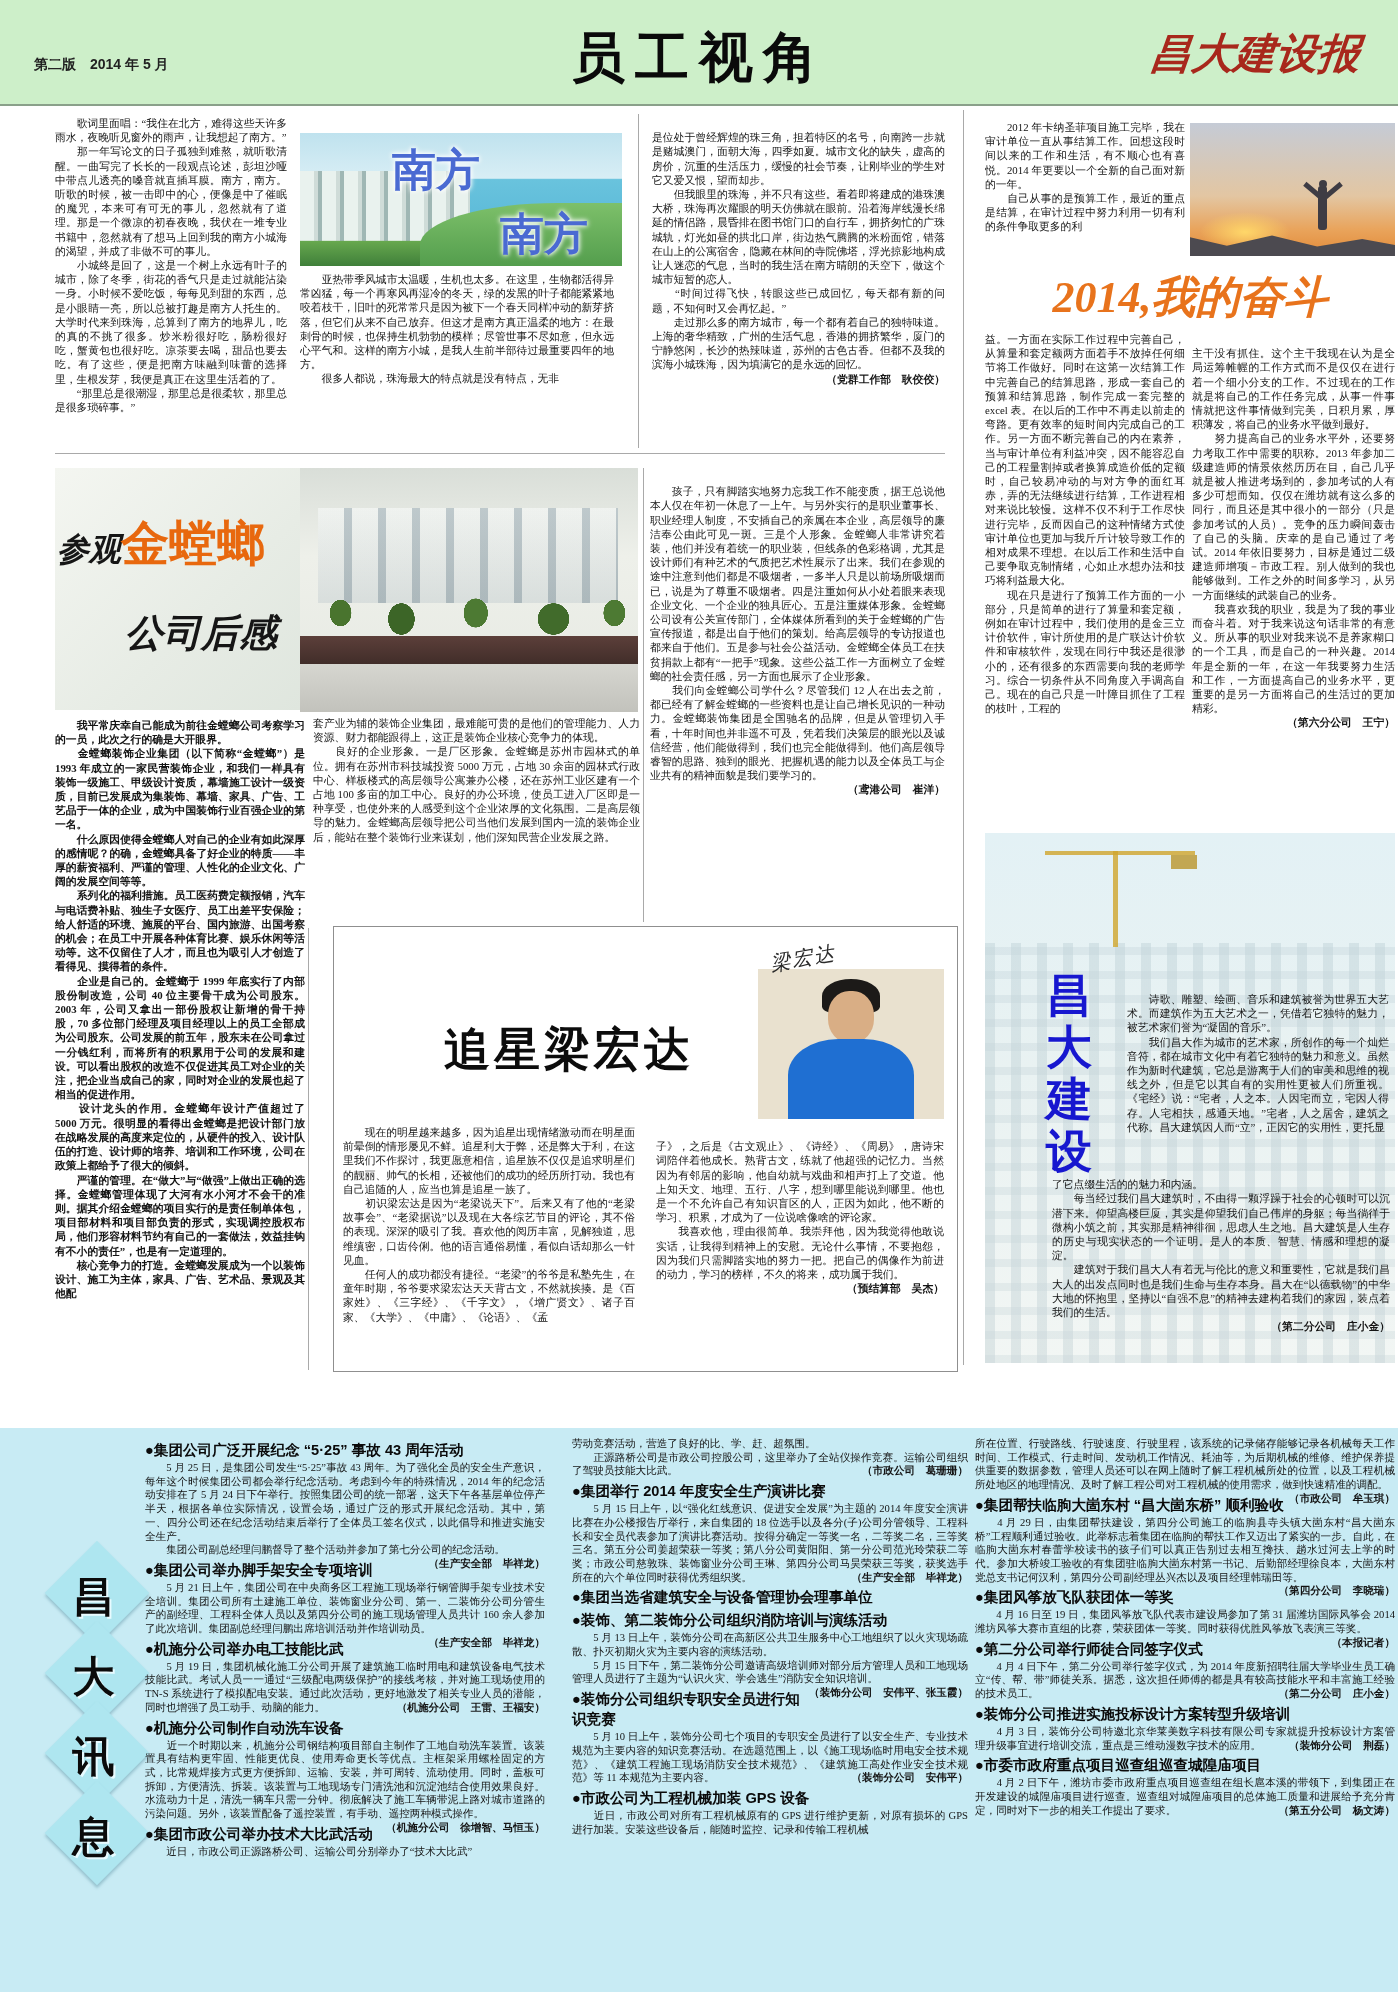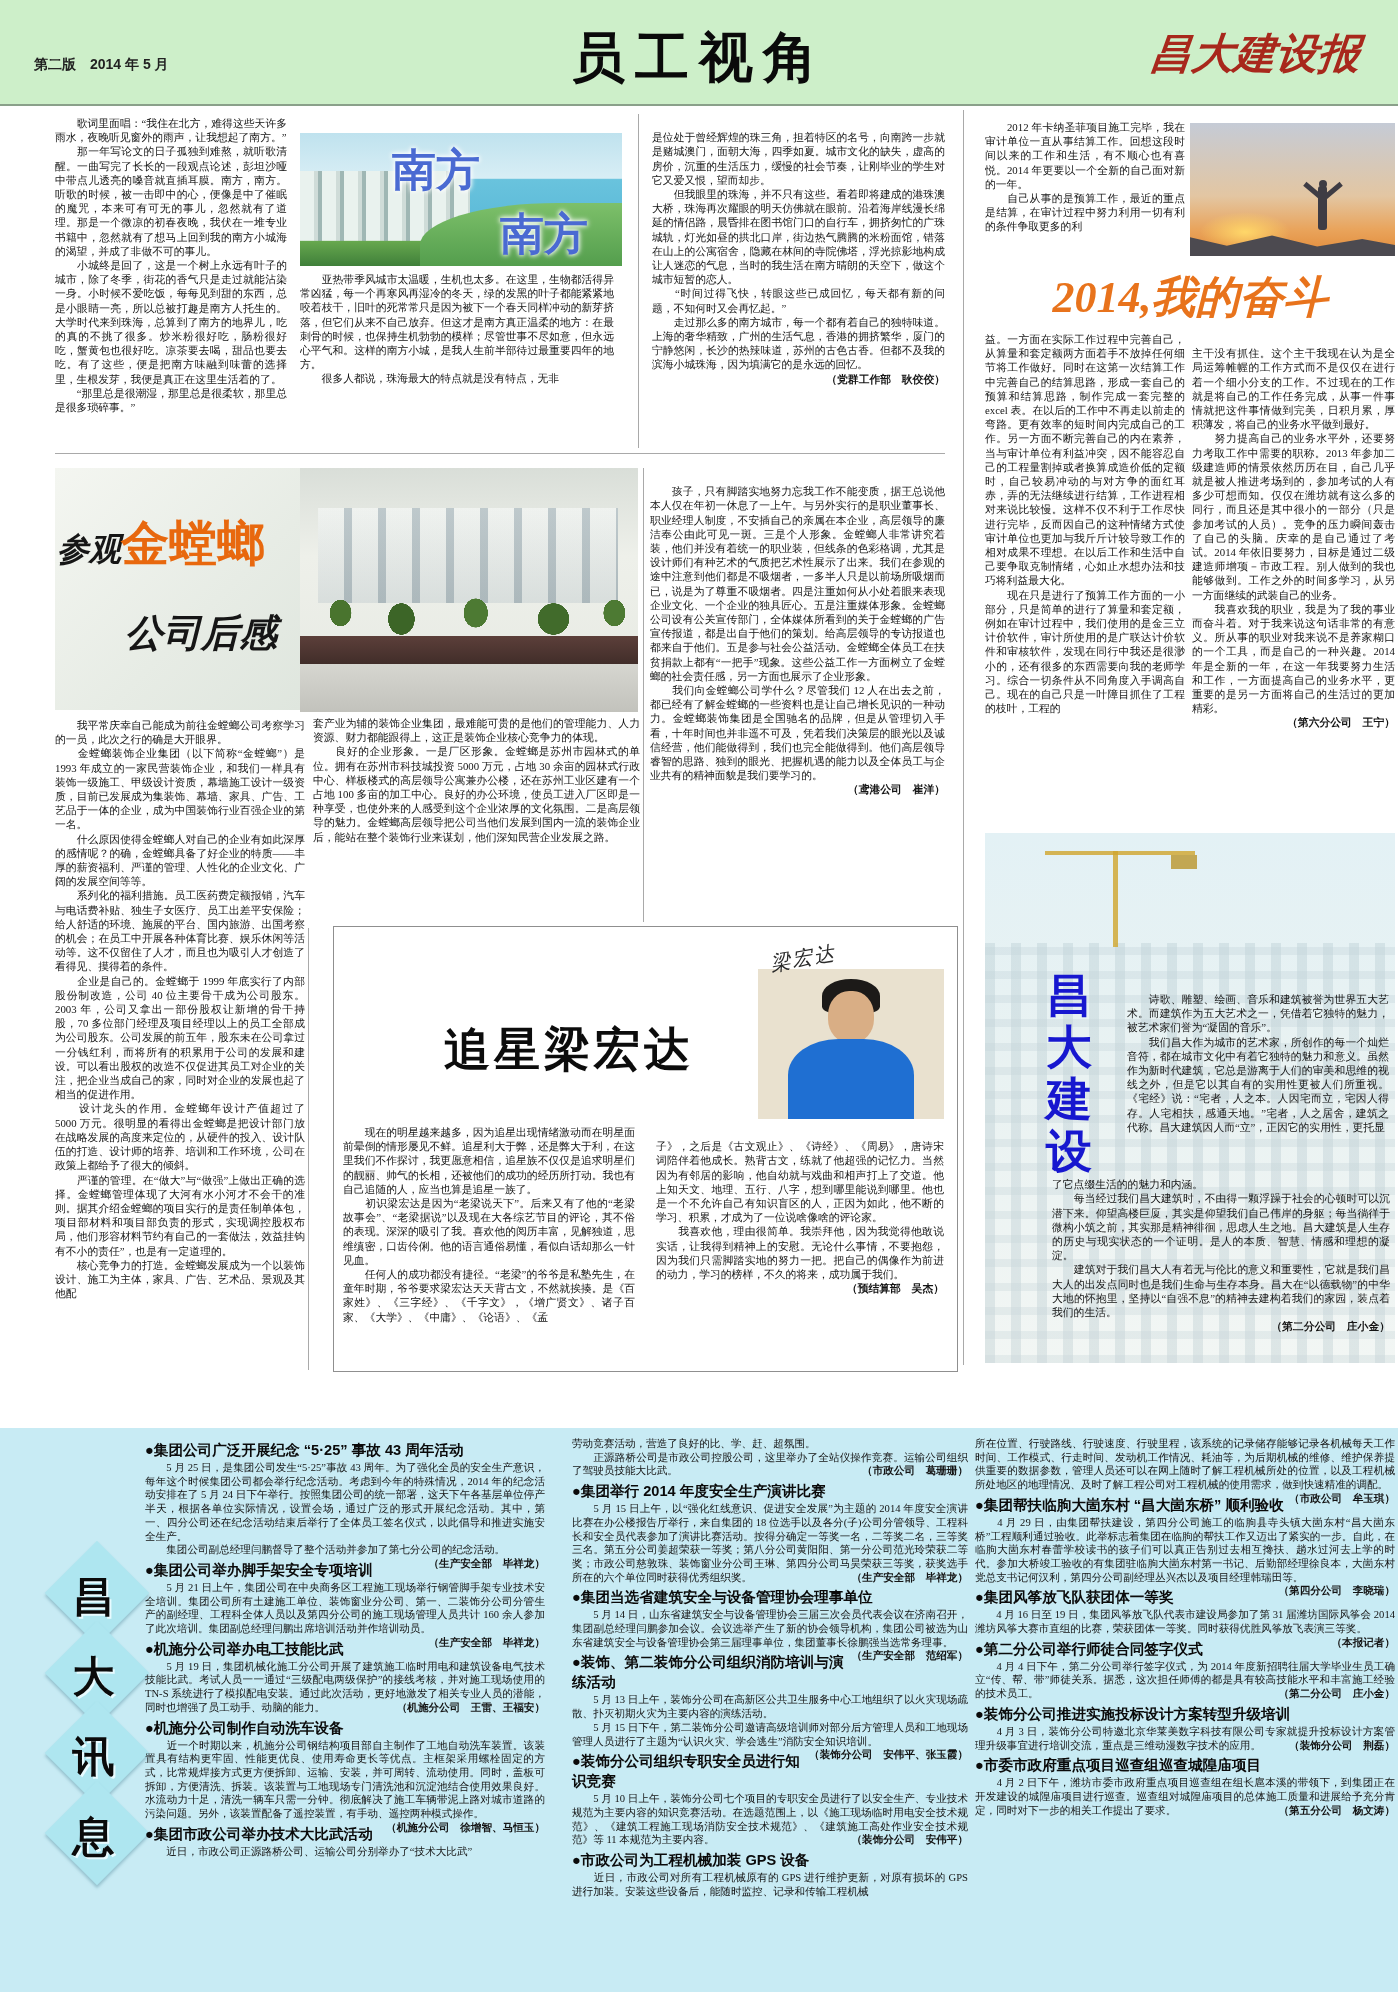--- a/index.html
+++ b/index.html
@@ -177,21 +177,21 @@
 
   <div class="abs bt" style="left:650px;top:470px;width:295px;height:452px;overflow:hidden;">
     <span>　　孩子，只有脚踏实地努力忘我工作不能变质，据王总说他本人仅在年初一休息了一上午。与另外实行的是职业董事长、职业经理人制度，不安插自己的亲属在本企业，高层领导的廉洁奉公由此可见一斑。三是个人形象。金螳螂人非常讲究着装，他们并没有着统一的职业装，但线条的色彩格调，尤其是设计师们有种艺术的气质把艺术性展示了出来。我们在参观的途中注意到他们都是不吸烟者，一多半人只是以前场所吸烟而已，说是为了尊重不吸烟者。四是注重如何从小处着眼来表现企业文化、一个企业的独具匠心。五是注重媒体形象。金螳螂公司设有公关宣传部门，全体媒体所看到的关于金螳螂的广告宣传报道，都是出自于他们的策划。给高层领导的专访报道也都来自于他们。五是参与社会公益活动。金螳螂全体员工在扶贫捐款上都有“一把手”现象。这些公益工作一方面树立了金螳螂的社会责任感，另一方面也展示了企业形象。
 　　我们向金螳螂公司学什么？尽管我们 12 人在出去之前，都已经有了解金螳螂的一些资料也是让自己增长见识的一种动力。金螳螂装饰集团是全国驰名的品牌，但是从管理切入手看，十年时间也并非遥不可及，凭着我们决策层的眼光以及诚信经营，他们能做得到，我们也完全能做得到。他们高层领导睿智的思路、独到的眼光、把握机遇的能力以及全体员工与企业共有的精神面貌是我们要学习的。</span>
     <span class="byline">（鸢港公司　崔洋）</span>
   </div>
 
   <div class="abs bt" style="left:313px;top:716px;width:327px;height:206px;overflow:hidden;">套产业为辅的装饰企业集团，最难能可贵的是他们的管理能力、人力资源、财力都能跟得上，这正是装饰企业核心竞争力的体现。
 　　良好的企业形象。一是厂区形象。金螳螂是苏州市园林式的单位。拥有在苏州市科技城投资 5000 万元，占地 30 余亩的园林式行政中心、样板楼式的高层领导公寓兼办公楼，还在苏州工业区建有一个占地 100 多亩的加工中心。良好的办公环境，使员工进入厂区即是一种享受，也使外来的人感受到这个企业浓厚的文化氛围。二是高层领导的魅力。金螳螂高层领导把公司当他们发展到国内一流的装饰企业后，能站在整个装饰行业来谋划，他们深知民营企业发展之路。</div>
 
-  <div class="abs bt" style="left:55px;top:718px;width:250px;height:652px;overflow:hidden;">　　我平常庆幸自己能成为前往金螳螂公司考察学习的一员，此次之行的确是大开眼界。
+  <div class="abs bt" style="left:55px;top:718px;width:250px;height:652px;overflow:hidden;font-weight:bold;">　　我平常庆幸自己能成为前往金螳螂公司考察学习的一员，此次之行的确是大开眼界。
 　　金螳螂装饰企业集团（以下简称“金螳螂”）是 1993 年成立的一家民营装饰企业，和我们一样具有装饰一级施工、甲级设计资质，幕墙施工设计一级资质，目前已发展成为集装饰、幕墙、家具、广告、工艺品于一体的企业，成为中国装饰行业百强企业的第一名。
 　　什么原因使得金螳螂人对自己的企业有如此深厚的感情呢？的确，金螳螂具备了好企业的特质——丰厚的薪资福利、严谨的管理、人性化的企业文化、广阔的发展空间等等。
 　　系列化的福利措施。员工医药费定额报销，汽车与电话费补贴、独生子女医疗、员工出差平安保险；给人舒适的环境、施展的平台、国内旅游、出国考察的机会；在员工中开展各种体育比赛、娱乐休闲等活动等。这不仅留住了人才，而且也为吸引人才创造了看得见、摸得着的条件。
 　　企业是自己的。金螳螂于 1999 年底实行了内部股份制改造，公司 40 位主要骨干成为公司股东。2003 年，公司又拿出一部份股权让新增的骨干持股，70 多位部门经理及项目经理以上的员工全部成为公司股东。公司发展的前五年，股东未在公司拿过一分钱红利，而将所有的积累用于公司的发展和建设。可以看出股权的改造不仅促进其员工对企业的关注，把企业当成自己的家，同时对企业的发展也起了相当的促进作用。
 　　设计龙头的作用。金螳螂年设计产值超过了 5000 万元。很明显的看得出金螳螂是把设计部门放在战略发展的高度来定位的，从硬件的投入、设计队伍的打造、设计师的培养、培训和工作环境，公司在政策上都给予了很大的倾斜。
 　　严谨的管理。在“做大”与“做强”上做出正确的选择。金螳螂管理体现了大河有水小河才不会干的准则。据其介绍金螳螂的项目实行的是责任制单体包，项目部材料和项目部负责的形式，实现调控股权布局，他们形容材料节约有自己的一套做法，效益挂钩有不小的责任”，也是有一定道理的。
 　　核心竞争力的打造。金螳螂发展成为一个以装饰设计、施工为主体，家具、广告、艺术品、景观及其他配</div>
 
   <div class="abs vrule" style="left:308px;top:928px;height:442px;"></div>
 
@@ -260,21 +260,20 @@
     <div class="brief-title">●集团市政公司举办技术大比武活动</div>
     <div class="bt"><span>　　近日，市政公司正源路桥公司、运输公司分别举办了“技术大比武”</span></div>
   </div>
 
   <div class="news-col" style="left:572px;width:396px;">
     <div class="bt"><span>劳动竞赛活动，营造了良好的比、学、赶、超氛围。
 　　正源路桥公司是市政公司控股公司，这里举办了全站仪操作竞赛。运输公司组织了驾驶员技能大比武。</span><span class="byline">（市政公司　葛珊珊）</span></div>
     <div class="brief-title">●集团举行 2014 年度安全生产演讲比赛</div>
     <div class="bt"><span>　　5 月 15 日上午，以“强化红线意识、促进安全发展”为主题的 2014 年度安全演讲比赛在办公楼报告厅举行，来自集团的 18 位选手以及各分(子)公司分管领导、工程科长和安全员代表参加了演讲比赛活动。按得分确定一等奖一名，二等奖二名，三等奖三名。第五分公司姜超荣获一等奖；第八分公司黄阳阳、第一分公司范光玲荣获二等奖；市政公司慈敦珠、装饰窗业分公司王琳、第四分公司马昊荣获三等奖，获奖选手所在的六个单位同时获得优秀组织奖。</span><span class="byline">（生产安全部　毕祥龙）</span></div>
     <div class="brief-title">●集团当选省建筑安全与设备管理协会理事单位</div>
-    <div class="bt"><span>　　5 月 14 日，山东省建筑安全与设备管理协会三届三次会员代表会议在济南召开，集团副总经理闫鹏参加会议。会议选举产生了新的协会领导机构，集团公司被选为山东省建筑安全与设备管理协会第三届理事单位，集团董事长徐鹏强当选常务理事。</span><span class="byline">（生产安全部　范绍军）</span></div>
     <div class="brief-title">●装饰、第二装饰分公司组织消防培训与演练活动</div>
     <div class="bt"><span>　　5 月 13 日上午，装饰分公司在高新区公共卫生服务中心工地组织了以火灾现场疏散、扑灭初期火灾为主要内容的演练活动。
 　　5 月 15 日下午，第二装饰分公司邀请高级培训师对部分后方管理人员和工地现场管理人员进行了主题为“认识火灾、学会逃生”消防安全知识培训。</span><span class="byline">（装饰分公司　安伟平、张玉霞）</span></div>
     <div class="brief-title">●装饰分公司组织专职安全员进行知识竞赛</div>
     <div class="bt"><span>　　5 月 10 日上午，装饰分公司七个项目的专职安全员进行了以安全生产、专业技术规范为主要内容的知识竞赛活动。在选题范围上，以《施工现场临时用电安全技术规范》、《建筑工程施工现场消防安全技术规范》、《建筑施工高处作业安全技术规范》等 11 本规范为主要内容。</span><span class="byline">（装饰分公司　安伟平）</span></div>
     <div class="brief-title">●市政公司为工程机械加装 GPS 设备</div>
     <div class="bt"><span>　　近日，市政公司对所有工程机械原有的 GPS 进行维护更新，对原有损坏的 GPS 进行加装。安装这些设备后，能随时监控、记录和传输工程机械</span></div>
   </div>
 
   <div class="news-col" style="left:975px;width:420px;">

